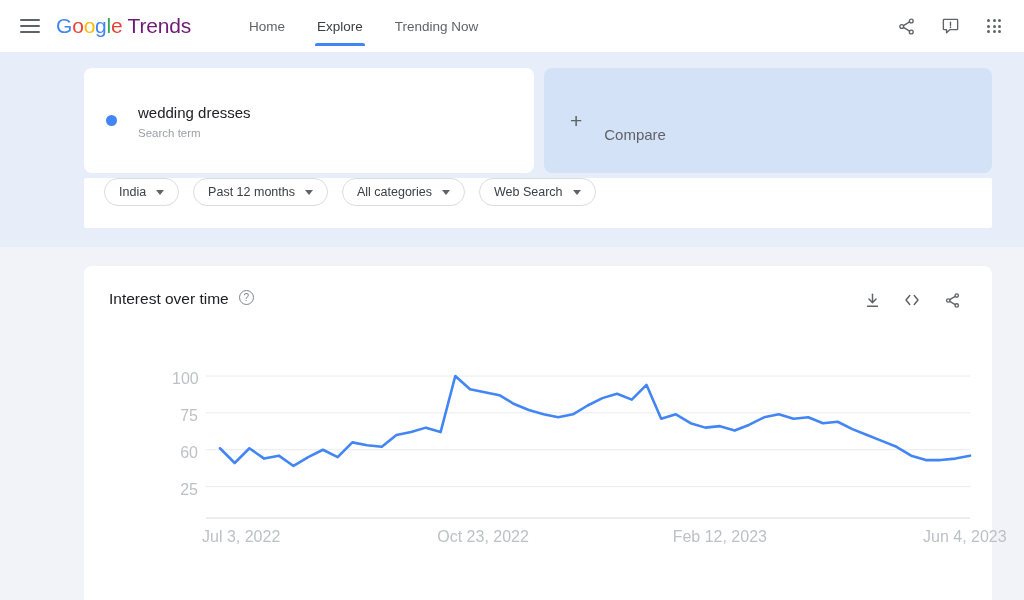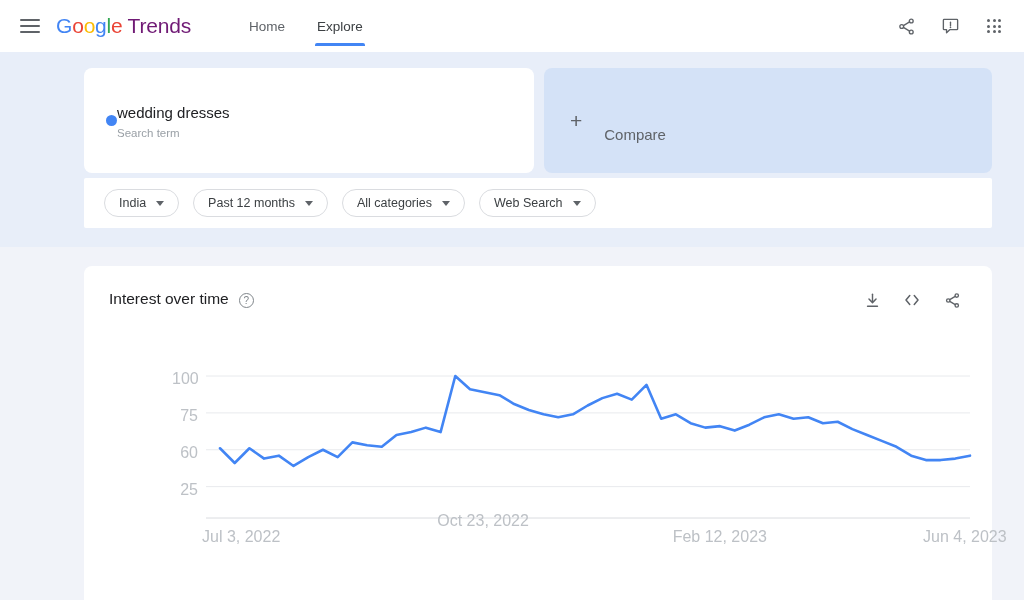--- a/index.html
+++ b/index.html
@@ -57,53 +57,53 @@
     background: #e8eef9;
   }
 
   .termrow { position: absolute; top: 68px; left: 84px; width: 908px; height: 105px; display: flex; gap: 10px; }
   .term-card {
     width: 450px; height: 105px; background: #ffffff;
     border-radius: 8px; display: flex; align-items: center;
     padding-left: 22px;
   }
   .dot { width: 11px; height: 11px; border-radius: 50%; background: #4285f4; flex: 0 0 auto; }
-  .term-text { }
+  .term-text { margin-left: 21px; }
   .term-title { font-size: 15px; color: #202124; line-height: 20px; }
   .term-sub { font-size: 11.5px; color: #9aa0a6; margin-top: 4px; }
   .compare-card {
     flex: 1; height: 105px; background: #d4e2f7;
     border-radius: 8px; display: flex; align-items: center;
     padding-left: 26px; cursor: pointer;
   }
   .plus { font-size: 21px; color: #5f6368; font-weight: 300; line-height: 1; }
   .compare-label { font-size: 15px; color: #5f6368; margin-left: 22px; margin-top: 27px; }
 
   
   .filterbar {
     position: absolute; top: 178px; left: 84px;
     width: 908px; height: 50px; background: #ffffff;
-    border-radius: 2px; display: flex; align-items: center; gap: 14px;
+    border-radius: 2px; display: flex; gap: 14px;
     padding-left: 20px;
   }
   .chip {
     height: 28px; border: 1px solid #dadce0; border-radius: 16px;
     display: flex; align-items: center; gap: 10px;
     padding: 0 14px; font-size: 12.5px; color: #3c4043;
     background: #fff; cursor: pointer; white-space: nowrap;
   }
   .caret { width: 0; height: 0; border-left: 4.5px solid transparent; border-right: 4.5px solid transparent; border-top: 5px solid #5f6368; }
 
   
   .chartcard {
     position: absolute; top: 266px; left: 84px;
     width: 908px; height: 334px; background: #ffffff;
     border-radius: 8px 8px 0 0;
   }
-  .chart-head { position: absolute; top: 24px; left: 25px; display: flex; align-items: flex-end; gap: 10px; }
+  .chart-head { position: absolute; top: 24px; left: 25px; display: flex; align-items: flex-start; gap: 10px; }
   .chart-title { font-size: 15.5px; color: #202124; }
   .help-icon {
     width: 15px; height: 15px; border: 1.3px solid #80868b; border-radius: 50%;
     color: #80868b; font-size: 10px; display: flex; align-items: center;
     justify-content: center; cursor: pointer; line-height: 1;
   }
   .chart-tools { position: absolute; top: 24px; right: 30px; display: flex; align-items: center; gap: 20px; }
   .tool { width: 20px; height: 20px; display: flex; align-items: center; justify-content: center; cursor: pointer; color: #5f6368; }
 
   .plotwrap { position: absolute; left: 0; top: 90px; width: 908px; height: 200px; }
@@ -129,20 +129,21 @@
         <span class="g3">o</span>
         <span class="g4">g</span>
         <span class="g5">l</span>
         <span class="g6">e</span>
       <span class="trends">Trends</span>
     </div>
 
     <div class="navtabs">
       <div class="navtab">Home</div>
       <div class="navtab active">Explore</div>
+      <div class="navtab">Trending Now</div>
     </div>
 
     <div class="header-right">
       <div class="hicon">
         <svg width="19" height="19" viewBox="0 0 24 24" fill="none" stroke="#5f6368" stroke-width="1.7" stroke-linecap="round" stroke-linejoin="round">
           <circle cx="18" cy="5" r="2.4"></circle>
             <circle cx="6" cy="12" r="2.4"></circle>
             <circle cx="18" cy="19" r="2.4"></circle>
           <line x1="8.1" y1="10.8" x2="15.9" y2="6.2"></line>
             <line x1="8.1" y1="13.2" x2="15.9" y2="17.8"></line>
@@ -247,20 +248,20 @@
           <polyline points="136.00,92.28 150.71,107.03 165.41,92.28 180.12,102.60 194.82,99.65 209.53,109.98 224.24,101.13 238.94,93.75 253.65,101.13 268.35,86.38 283.06,89.33 297.76,90.80 312.47,79.00 327.18,76.05 341.88,71.63 356.59,76.05 371.29,20.00 386.00,33.27 400.71,36.23 415.41,39.17 430.12,48.03 444.82,53.93 459.53,58.35 474.24,61.30 488.94,58.35 503.65,49.50 518.35,42.13 533.06,37.70 547.76,43.60 562.47,28.85 577.18,62.78 591.88,58.35 606.59,67.20 621.29,71.63 636.00,70.15 650.71,74.58 665.41,68.68 680.12,61.30 694.82,58.35 709.53,62.78 724.24,61.30 738.94,67.20 753.65,65.72 768.35,73.10 783.06,79.00 797.76,84.90 812.47,90.80 827.18,99.65 841.88,104.08 856.59,104.08 871.29,102.60 886.00,99.65" fill="none" stroke="#4285f4" stroke-width="2.6" stroke-linejoin="round" stroke-linecap="round"></polyline>
         </svg>
       <div id="ylabels">
           <div class="axis-label ylabel" style="left: 88px; top: 124.625px;">25</div>
           <div class="axis-label ylabel" style="left: 88px; top: 87.75px;">60</div>
           <div class="axis-label ylabel" style="left: 88px; top: 50.875px;">75</div>
           <div class="axis-label ylabel" style="left: 88px; top: 14px;">100</div>
         </div>
       <div id="xlabels">
           <div class="axis-label xlabel" style="left: 118px; top: 172px;">Jul 3, 2022</div>
-          <div class="axis-label xlabel" style="left: 353.275px; top: 156px;">Oct 23, 2022</div>
+          <div class="axis-label xlabel" style="left: 353.275px; top: 172px;">Oct 23, 2022</div>
           <div class="axis-label xlabel" style="left: 588.625px; top: 172px;">Feb 12, 2023</div>
           <div class="axis-label xlabel" style="left: 839px; top: 172px;">Jun 4, 2023</div>
         </div>
     </div>
   </div>
 
 </div>
 
 </body></html>

